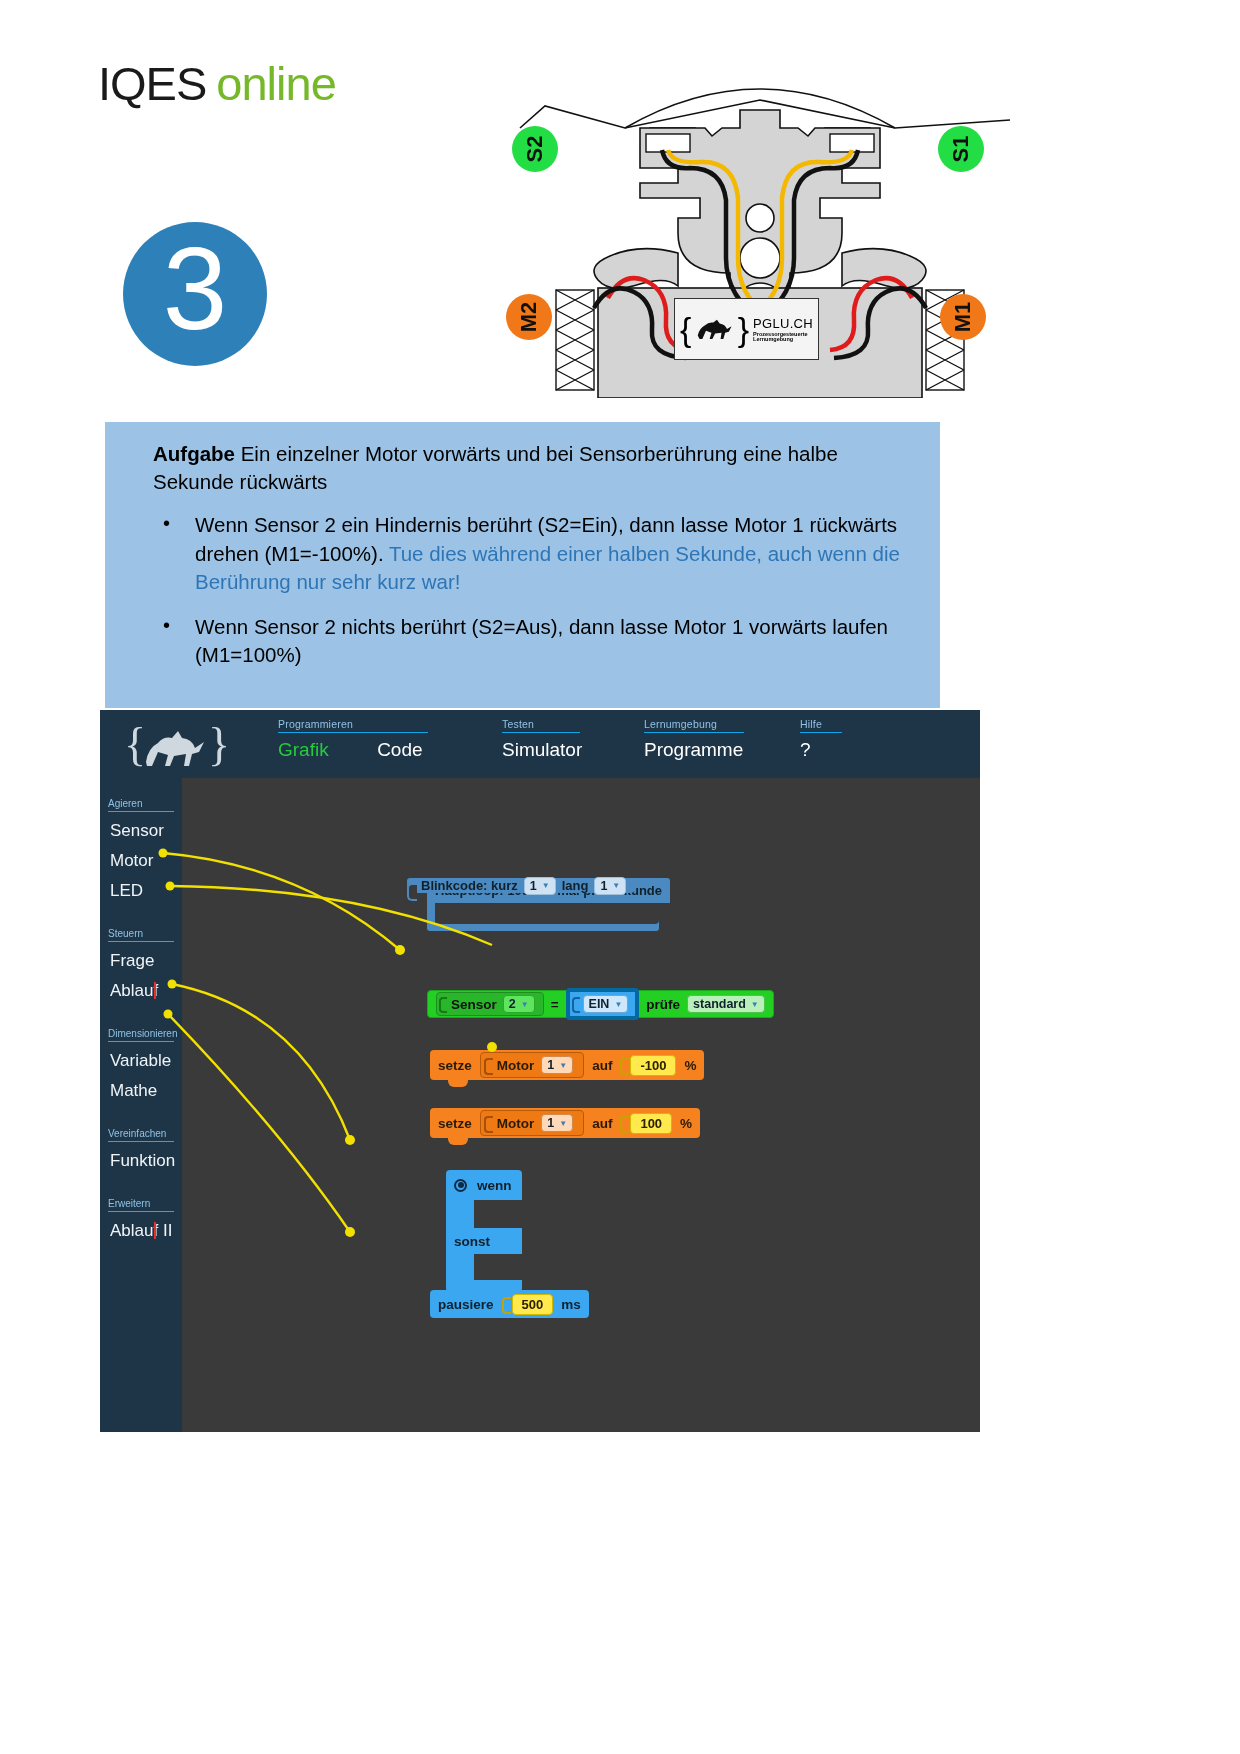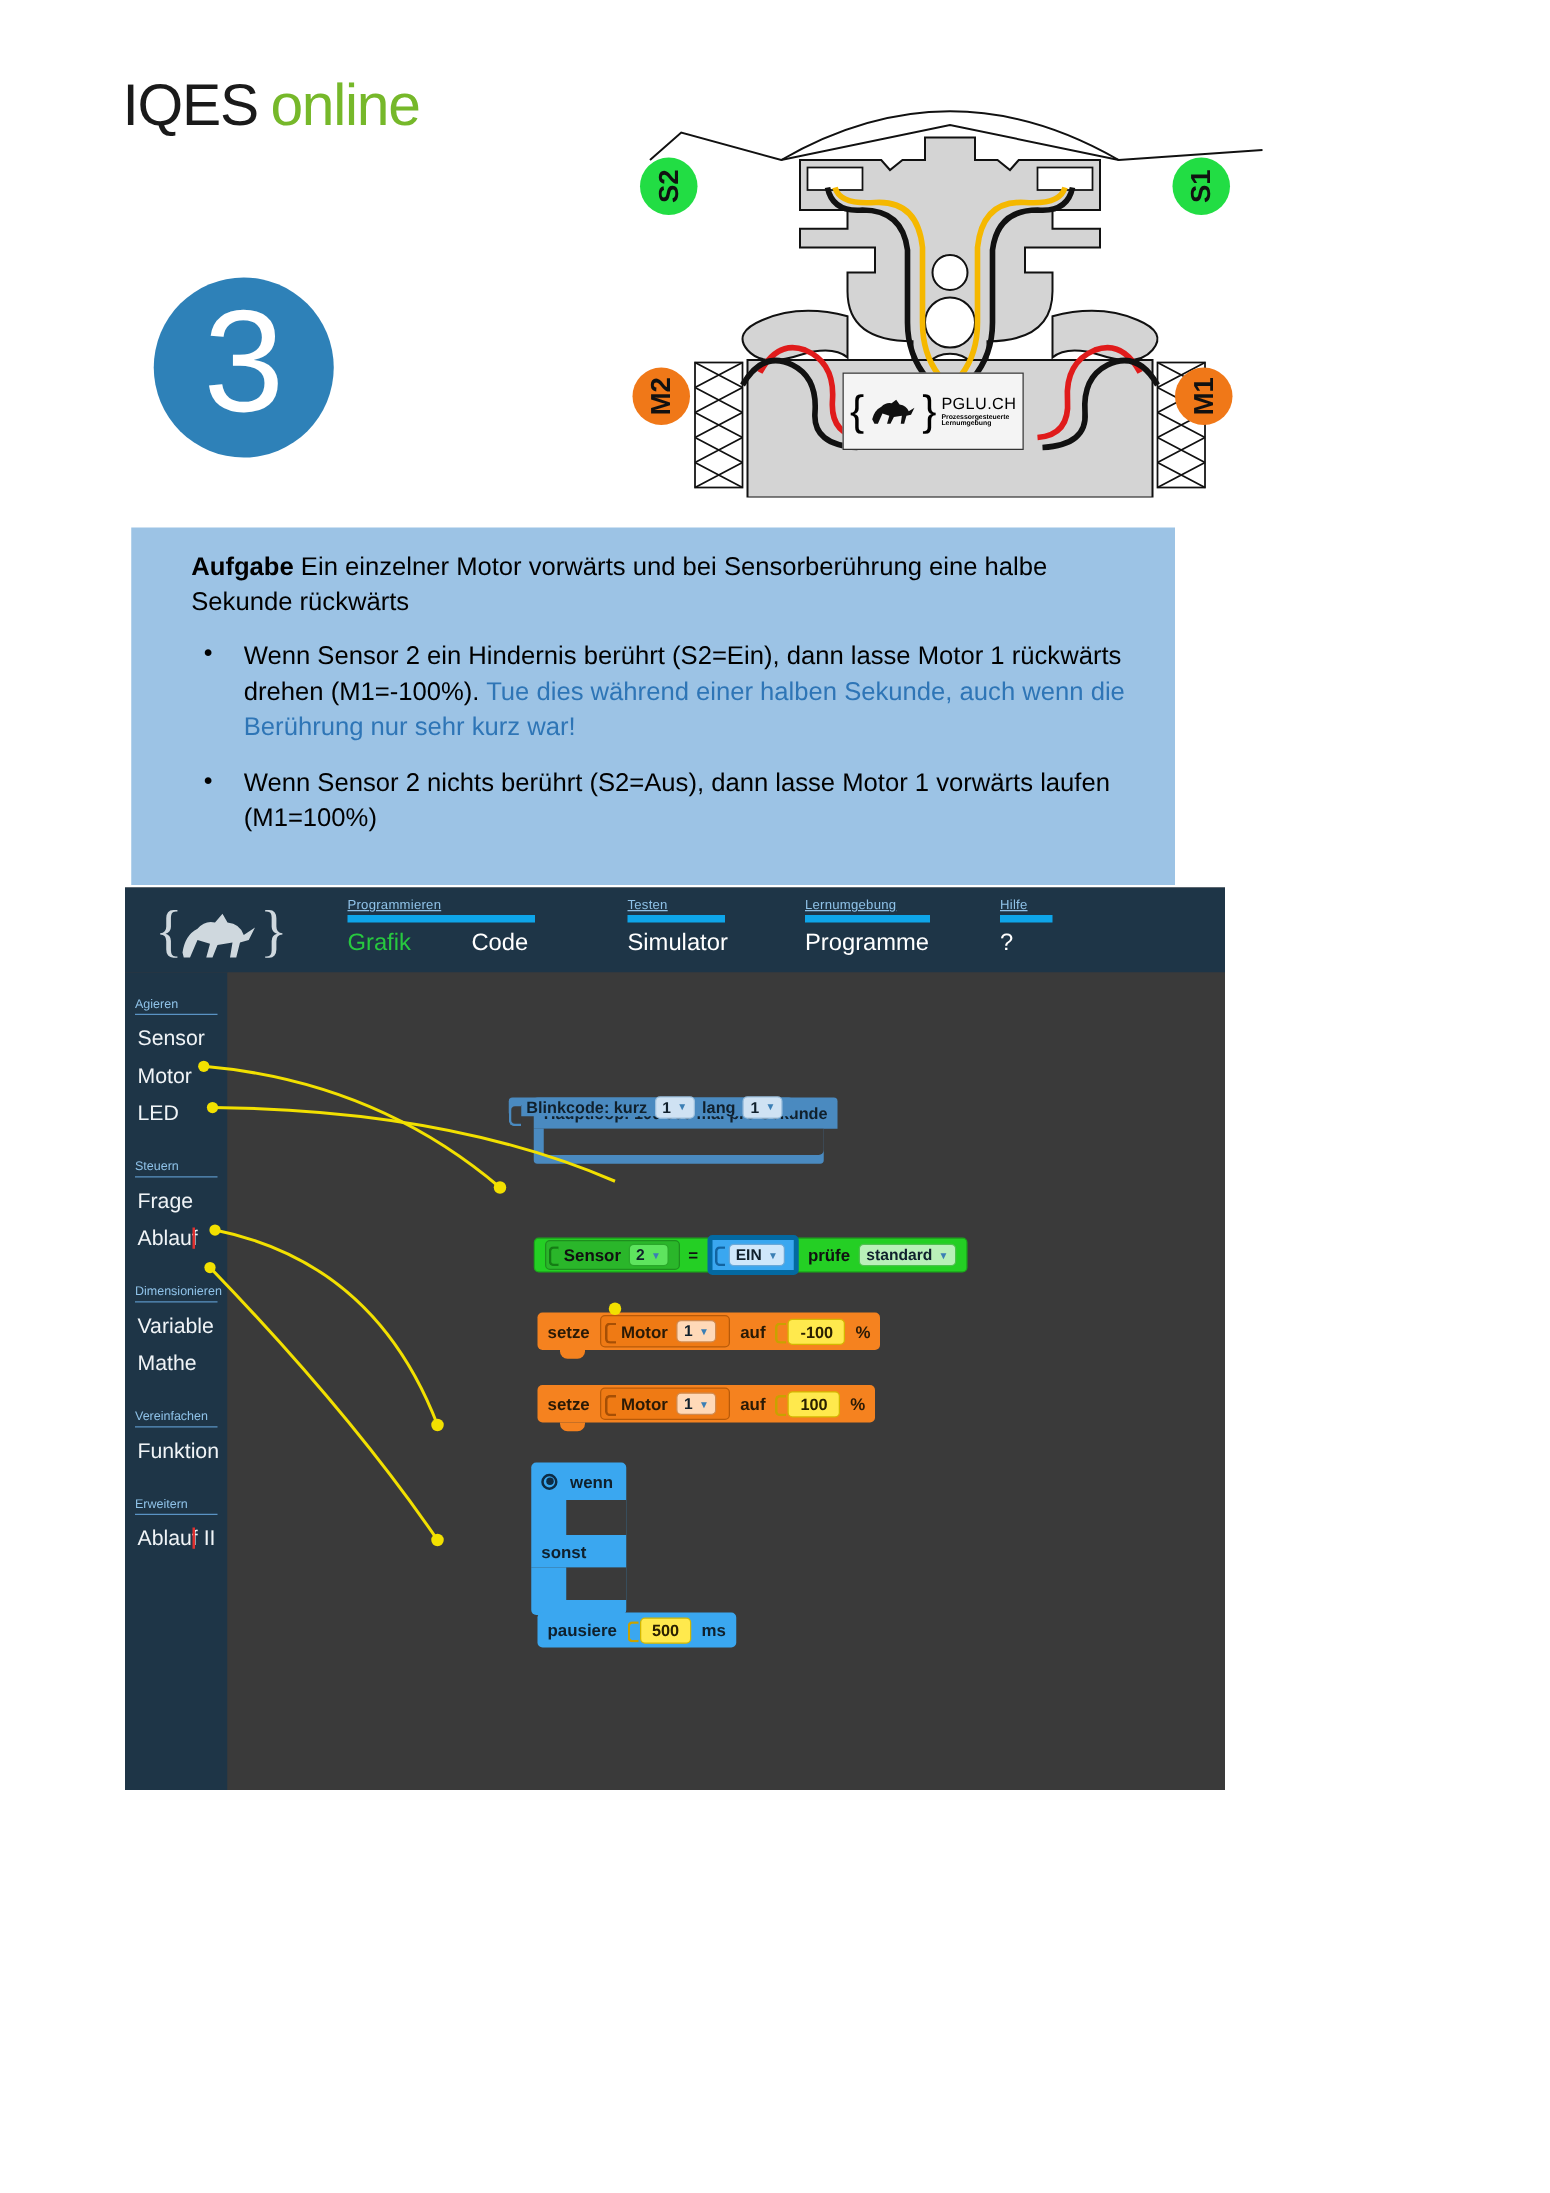--- a/index.html
+++ b/index.html
@@ -57,21 +57,21 @@
   #taskbox .hl { color: #2e75b6; }
 
   
   #app { position: absolute; left: 100px; top: 710px; width: 880px; height: 722px; background: #3a3a3a; }
   #topbar { position: absolute; left: 0; top: 0; width: 880px; height: 68px; background: #1e3547; }
   #horse-logo { position: absolute; left: 22px; top: 6px; width: 110px; height: 58px; }
   #nav { position: absolute; left: 178px; top: 4px; height: 62px; }
   .navgroup { position: absolute; top: 0; }
   .navgroup .grp {
     font-size: 10.5px; color: #8fc2e8; letter-spacing: .2px;
-    border-bottom: 6px solid #0ea5e9; padding-bottom: 2px; display: inline-block; min-width: 84px; text-decoration: underline;
+    border-bottom: 1px solid #0ea5e9; padding-bottom: 2px; display: inline-block; min-width: 84px;
   }
   .navitems { margin-top: 6px; white-space: nowrap; }
   .navitem { display: inline-block; font-size: 19px; color: #ffffff; margin-right: 44px; }
   .navitem.active { color: #27c93f; }
 
   #sidebar { position: absolute; left: 0; top: 68px; width: 82px; height: 654px; background: #1e3547; }
   .sb-group { margin-top: 14px; padding: 0 8px; }
   .sb-group .sb-head {
     font-size: 10px; color: #8fc2e8; border-bottom: 1px solid #5a93c4;
     padding-bottom: 2px; margin-bottom: 4px;
@@ -128,21 +128,21 @@
   .blk-motor .slot::before { content:""; position:absolute; left:3px; top:5px; width:7px; height:13px;
                              border:2px solid #a64f05; border-right:none; border-radius:4px 0 0 4px; }
   .dd.peach { background:#ffd9b8; border-color:#d08a50; }
   .numslot { position:relative; display:flex; align-items:center; padding-left:10px; }
   .numslot::before { content:""; position:absolute; left:0; top:3px; width:7px; height:13px;
                      border:2px solid #c9a200; border-right:none; border-radius:4px 0 0 4px; }
   .numfield { background:#ffe94d; border:1px solid #d4b800; border-radius:4px; padding:2px 9px;
               font-size:13px; font-weight:700; color:#2a2000; }
 
   
-  #blk-if { position:absolute; left:243px; top:392px; width:76px;text-align:center; }
+  #blk-if { position:absolute; left:264px; top:392px; width:76px;text-align:center; }
   #if-top { background:#3aa7f0; height:30px; display:flex; align-items:center; gap:10px;
             padding:0 8px; border-radius:4px 4px 0 0; position:relative; font-weight:700; font-size:13.5px; color:#10202c; }
   #if-top .radio { width:13px; height:13px; border-radius:50%; border:2px solid #0d2c45; background:#3aa7f0;
                    display:flex; align-items:center; justify-content:center; }
   #if-top .radio i { width:6px; height:6px; border-radius:50%; background:#0d2c45; display:block; }
   #if-mouth1 { background:#3aa7f0; width:76px; height:28px; position:relative; }
   #if-mouth1::after { content:""; position:absolute; left:28px; top:0; width:48px; height:28px; background:#3a3a3a; }
   #if-mid { background:#3aa7f0; height:26px; display:flex; align-items:center; padding:0 8px;
             font-weight:700; font-size:13.5px; color:#10202c; }
   #if-mouth2 { background:#3aa7f0; width:76px; height:26px; position:relative; }

